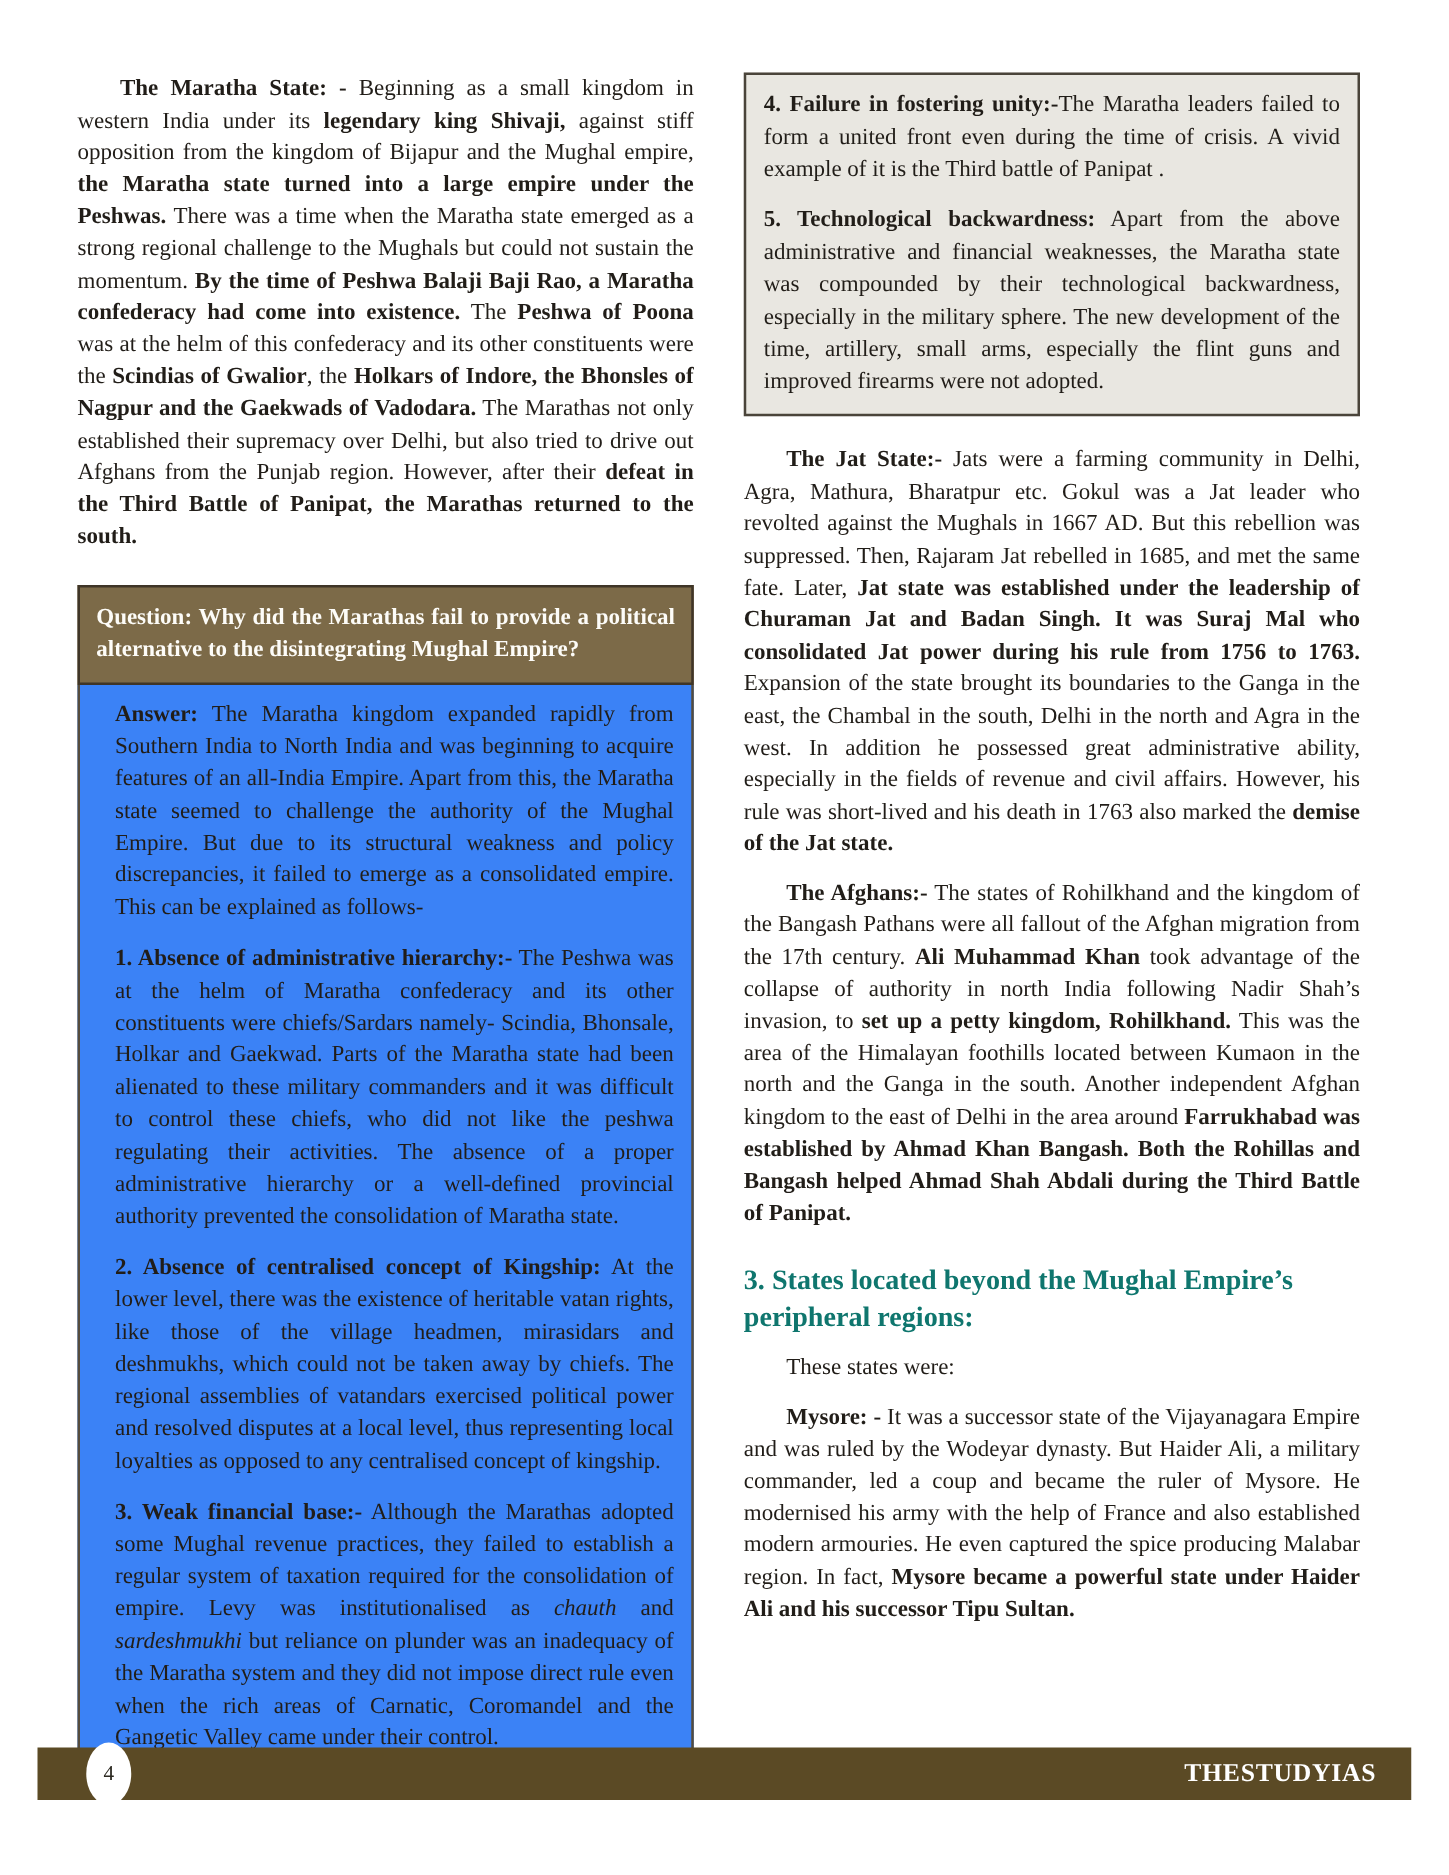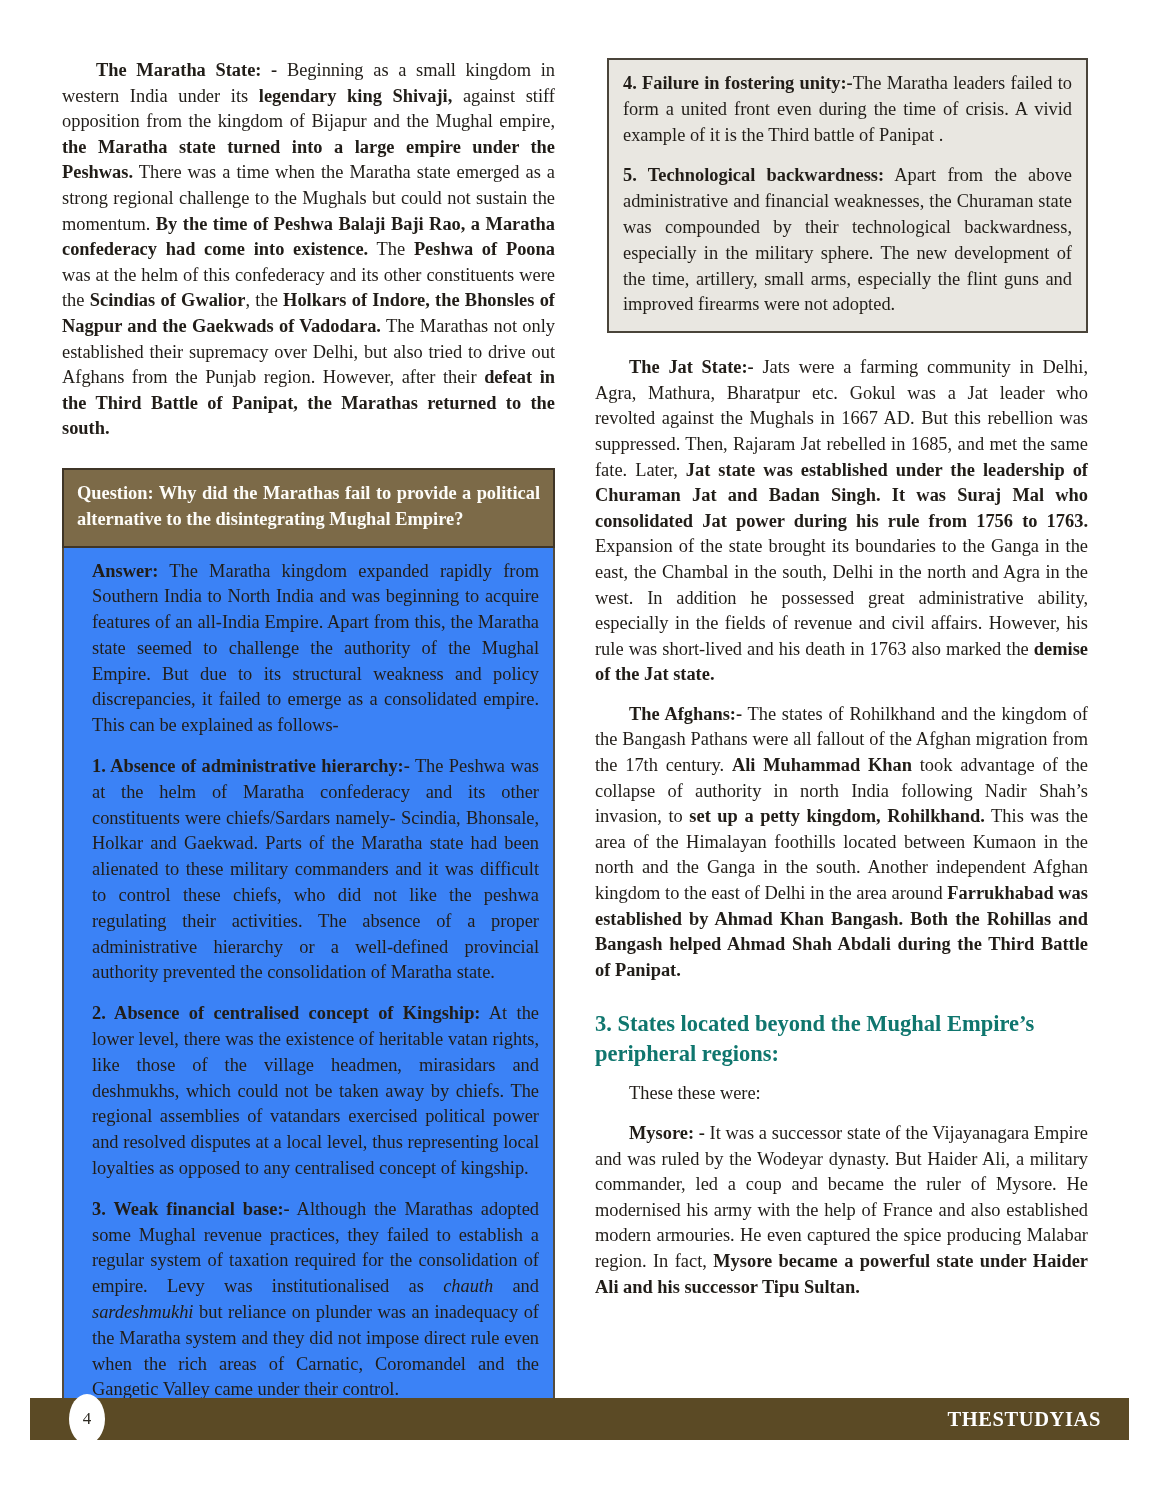--- a/index.html
+++ b/index.html
@@ -83,21 +83,20 @@
   .qa-body p.body { font-size: 18.4px; line-height: 25.8px; }
   .qa-body p.body + p.body { margin-top: 15px; }
 
   
   .note-box {
     background: #e9e7e1;
     border: 2px solid #4a443a;
     box-sizing: border-box;
     padding: 11px 14px 13px 14px;
     margin-bottom: 22px;
-    margin-left: 12px;
   }
   .note-box p.body { font-size: 18.4px; line-height: 25.8px; }
   .note-box p.body + p.body { margin-top: 15px; }
 
   
   h2.section {
     margin: 26px 0 12px 0;
     font-size: 22.5px;
     line-height: 30px;
     font-weight: bold;
@@ -167,31 +166,31 @@
         </div>
       </div>
 
     </div>
 
     <div class="col">
 
       <div class="note-box">
         <p class="body"><b>4. Failure in fostering unity:-</b><span>The Maratha leaders failed to form a united front even during the time of crisis. A vivid example of it is the Third battle of Panipat .</span></p>
 
-        <p class="body"><b>5. Technological backwardness:</b><span> Apart from the above administrative and financial weaknesses, the Churaman state was compounded by their technological backwardness, especially in the military sphere. The new development of the time, artillery, small arms, especially the flint guns and improved firearms were not adopted.</span></p>
+        <p class="body"><b>5. Technological backwardness:</b><span> Apart from the above administrative and financial weaknesses, the Maratha state was compounded by their technological backwardness, especially in the military sphere. The new development of the time, artillery, small arms, especially the flint guns and improved firearms were not adopted.</span></p>
 
       </div>
 
       <p class="body indent"><b>The Jat State:- </b><span>Jats were a farming community in Delhi, Agra, Mathura, Bharatpur etc. Gokul was a Jat leader who revolted against the Mughals in 1667 AD. But this rebellion was suppressed. Then, Rajaram Jat rebelled in 1685, and met the same fate. Later, </span><b>Jat state was established under the leadership of Churaman Jat and Badan Singh. It was Suraj Mal who consolidated Jat power during his rule from 1756 to 1763.</b><span> Expansion of the state brought its boundaries to the Ganga in the east, the Chambal in the south, Delhi in the north and Agra in the west. In addition he possessed great administrative ability, especially in the fields of revenue and civil affairs. However, his rule was short-lived and his death in 1763 also marked the </span><b>demise of the Jat state.</b></p>
 
       <p class="body indent"><b>The Afghans:-</b><span> The states of Rohilkhand and the kingdom of the Bangash Pathans were all fallout of the Afghan migration from the 17th century. </span><b>Ali Muhammad Khan</b><span> took advantage of the collapse of authority in north India following Nadir Shah’s invasion, to </span><b>set up a petty kingdom, Rohilkhand.</b><span> This was the area of the Himalayan foothills located between Kumaon in the north and the Ganga in the south. Another independent Afghan kingdom to the east of Delhi in the area around </span><b>Farrukhabad was established by Ahmad Khan Bangash. Both the Rohillas and Bangash helped Ahmad Shah Abdali during the Third Battle of Panipat.</b></p>
 
       <h2 class="section">3. States located beyond the Mughal Empire’s peripheral regions:</h2>
 
-      <p class="body indent">These these were:</p>
+      <p class="body indent">These states were:</p>
 
       <p class="body indent"><b>Mysore: - </b><span>It was a successor state of the Vijayanagara Empire and was ruled by the Wodeyar dynasty. But Haider Ali, a military commander, led a coup and became the ruler of Mysore. He modernised his army with the help of France and also established modern armouries. He even captured the spice producing Malabar region. In fact, </span><b>Mysore became a powerful state under Haider Ali and his successor Tipu Sultan.</b></p>
 
     </div>
 
   </div>
 
   <div class="footer">
     <div class="page-num">4</div>
     <div class="footer-brand">THESTUDYIAS</div>

